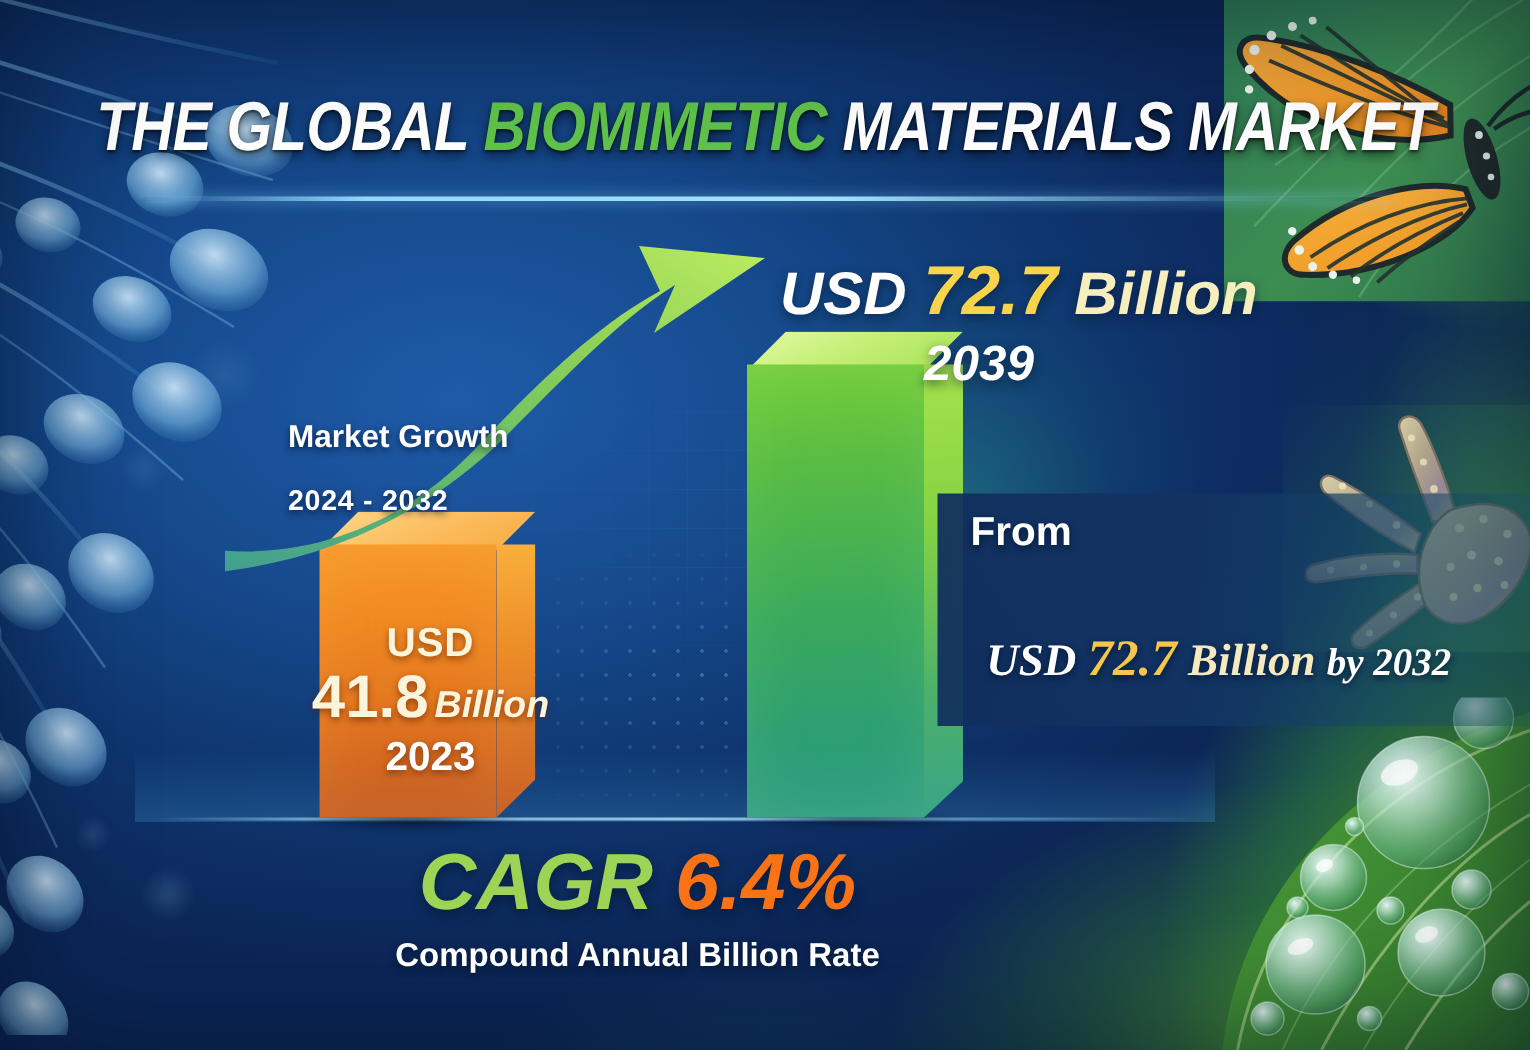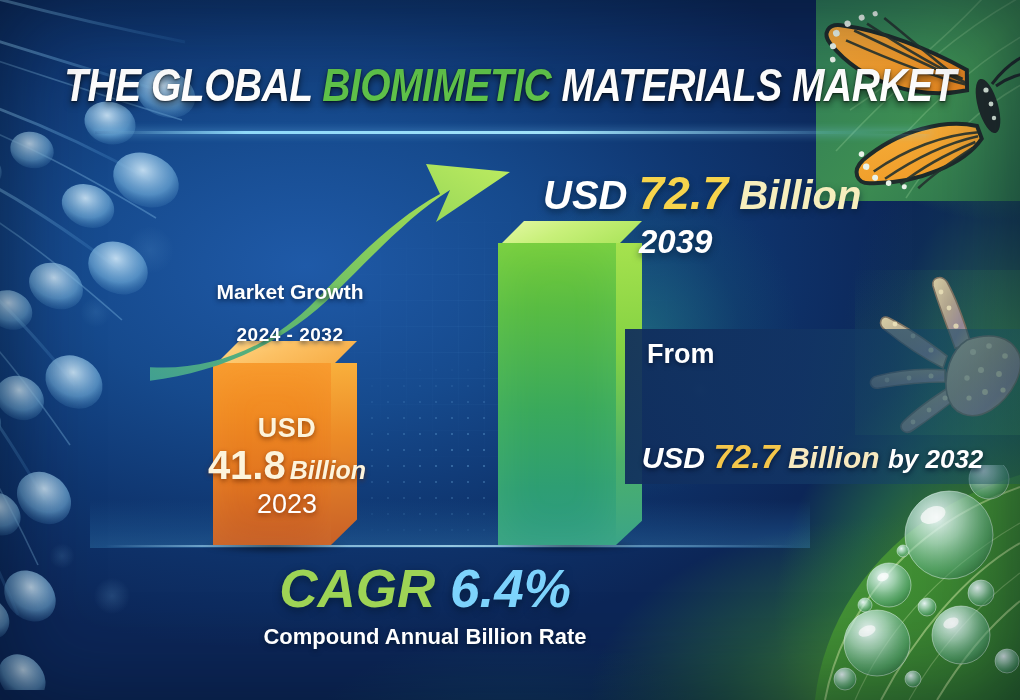--- a/index.html
+++ b/index.html
@@ -237,51 +237,49 @@
     width: 160px;
     text-align: center;
     color: #fdf4dc;
     text-shadow: 0 2px 5px rgba(90,30,0,0.6);
     line-height: 1;
     z-index: 6;
   }
   .bar-label .l1 { font-size: 27px; font-weight: bold; letter-spacing: 0.5px; }
   .bar-label .l2 { font-size: 40px; font-weight: bold; margin-top: 3px; white-space: nowrap; }
   .bar-label .l2 .unit { font-size: 25px; font-style: italic; margin-left: 4px; }
-  .bar-label .l3 { font-size: 27px; font-weight: normal; margin-top: 6px; color: #ffffff; }
+  .bar-label .l3 { font-size: 27px; font-weight: bold; margin-top: 6px; color: #ffffff; }
 
   
   .arrow-wrap {
     position: absolute;
     left: 150px; top: 160px;
     width: 400px; height: 230px;
     z-index: 3;
   }
 
   
   .growth-label {
     position: absolute;
     left: 192px; top: 280px;
     width: 196px;
-    text-align: center;
     color: #ffffff;
     text-shadow: 0 2px 5px rgba(0,20,50,0.75);
     z-index: 5;
   }
   .growth-label .g1 { font-size: 21px; font-weight: bold; }
   .growth-label .g2 { font-size: 19px; font-weight: bold; margin-top: 20px; letter-spacing: 0.5px; }
 
   
   .peak-value {
     position: absolute;
     left: 520px; top: 170px;
     z-index: 5;
     text-shadow: 0 3px 7px rgba(0,25,45,0.6);
     line-height: 1;
-    margin-left: 23px;
   }
   .peak-value .pv1 {
     font-size: 40px;
     font-weight: bold;
     font-style: italic;
     white-space: nowrap;
   }
   .peak-value .pv1 .usd { color: #ffffff; }
   .peak-value .pv1 .num { color: #f7d44c; font-size: 46px; }
   .peak-value .pv1 .bn { color: #f6eebd; }
@@ -321,21 +319,21 @@
     font-style: italic;
     white-space: nowrap;
     text-shadow: 0 2px 5px rgba(0,15,40,0.75);
     line-height: 1;
   }
   .row-value .usd { color: #ffffff; }
   .row-value .num { color: #f4c64a; font-size: 34px; }
   .row-value .bn  { color: #f7e9bf; }
   .row-value .tail { color: #ffffff; font-size: 26px; }
   #row-from { top: 48px; }
-  #row-to   { top: 110px; }
+  #row-to   { top: 94px; font-family: Liberation Serif, serif; }
 
   .to-divider {
     position: absolute;
     left: 14px; top: 88px;
     width: 348px; height: 16px;
   }
   .to-divider .ln {
     position: absolute;
     top: 8px; height: 1px;
     background: rgba(205,230,255,0.6);
@@ -364,21 +362,21 @@
   }
   .cagr .main {
     font-size: 53px;
     font-weight: bold;
     font-style: italic;
     line-height: 1;
     text-shadow: 0 3px 8px rgba(0,20,40,0.6);
     white-space: nowrap;
   }
   .cagr .main .word { color: #9ed455; }
-  .cagr .main .pct  { color: #7dd3fc; }
+  .cagr .main .pct  { color: #f97316; }
   .cagr .sub {
     margin-top: 9px;
     font-size: 22px;
     font-weight: bold;
     color: #ffffff;
     text-shadow: 0 2px 5px rgba(0,20,40,0.7);
   }
 
   .vignette {
     position: absolute;

